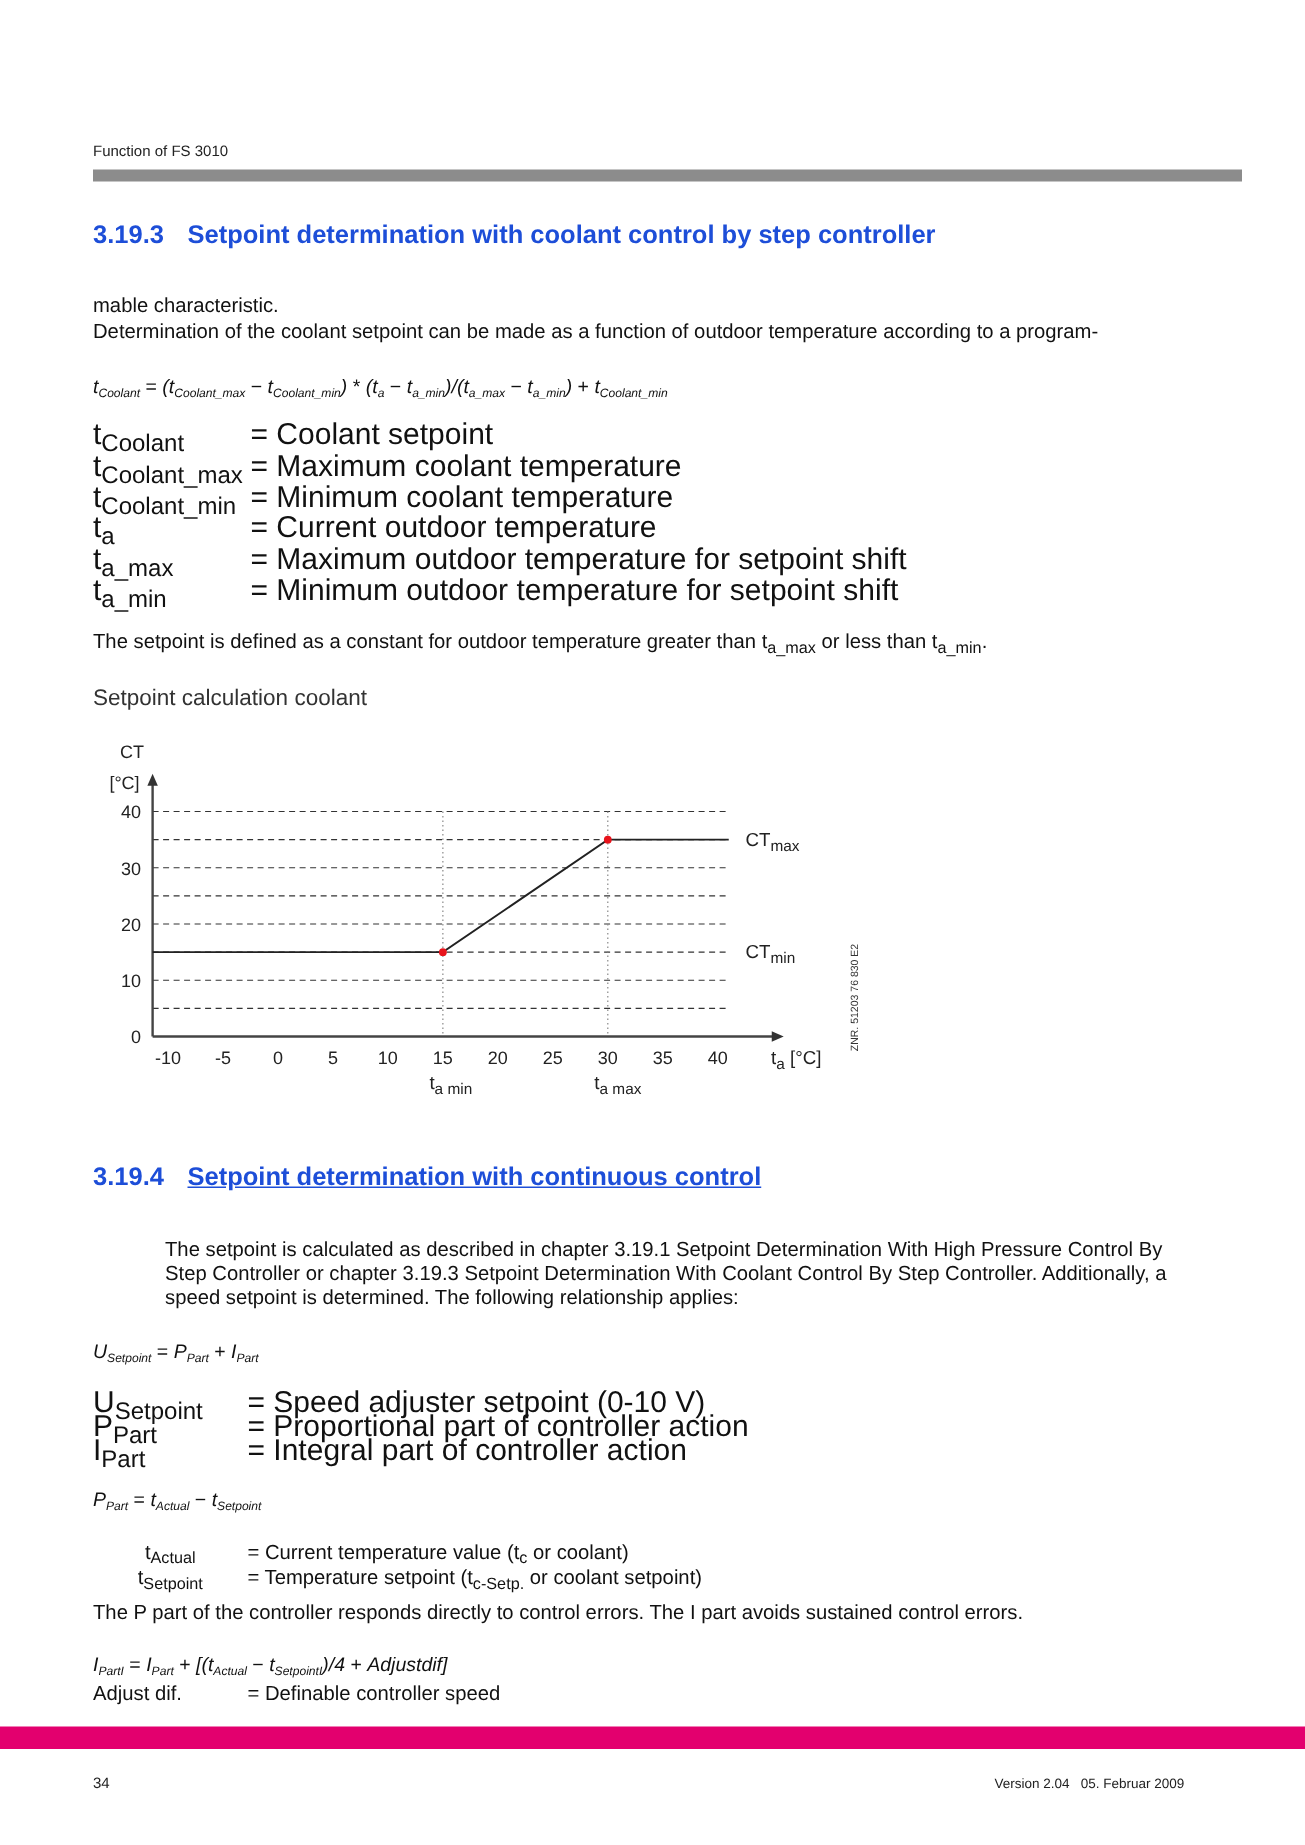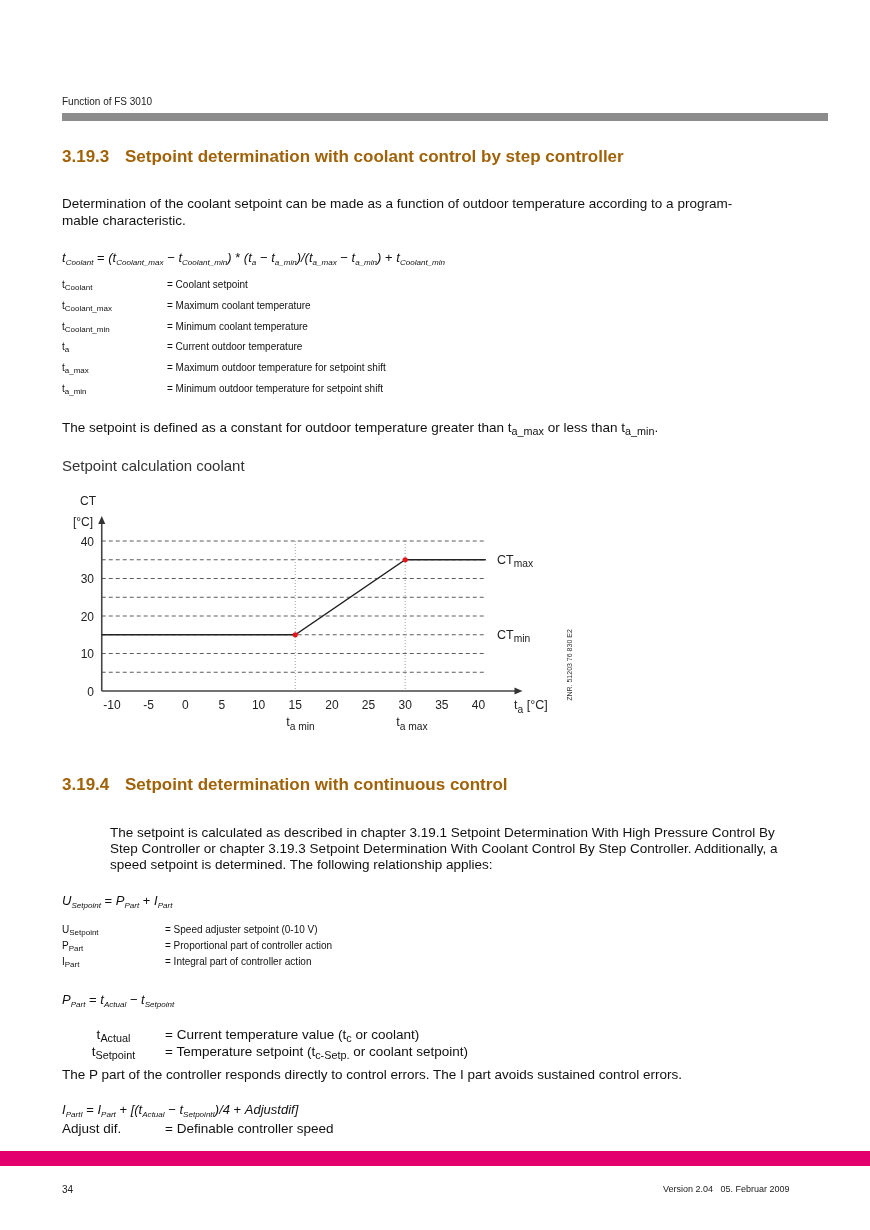--- a/index.html
+++ b/index.html
@@ -1,27 +1,27 @@
 <!DOCTYPE html>
 <html><head>
 <meta charset="utf-8">
 <style>
   html, body { margin: 0; padding: 0; background: #ffffff; }
   .page { position: relative; width: 870px; height: 1230px; background: #ffffff; overflow: hidden;
           font-family: "Liberation Sans", sans-serif; color: #111; }
   .abs { position: absolute; }
   .running-header { left: 62px; top: 96px; font-size: 10px; color: #222; }
   .gray-bar { left: 62px; top: 113px; width: 766px; height: 8px; }
-  .heading { left: 62px; font-size: 17px; font-weight: bold; color: #a16207; white-space: nowrap; }
+  .heading { left: 62px; font-size: 17px; font-weight: bold; color: #1d4ed8; white-space: nowrap; }
   .heading .num { display: inline-block; width: 63px; }
   .para { left: 62px; font-size: 13.5px; line-height: 16.5px; white-space: nowrap; }
   .formula { left: 62px; font-size: 13px; font-style: italic; white-space: pre; color: #111; }
   .formula sub { font-size: 0.62em; vertical-align: -0.35em; line-height: 0; }
   .formula .op { font-style: normal; }
-  .defs { left: 62px; font-size: 10px; white-space: nowrap; }
+  .defs { left: 62px; font-size: 20px; white-space: nowrap; }
   .defs .row { display: flex; align-items: baseline; }
   .defs .sym { display: inline-block; }
   .defs sub, .para sub { font-size: 0.8em; vertical-align: -0.3em; line-height: 0; }
   .defs1 .row { height: 20.8px; }
   .defs1 .sym { width: 105px; }
   .defs2 .row { height: 16px; }
   .defs2 .sym { width: 103px; }
   .defs3 { font-size: 13.5px; }
   .defs3 .row { height: 16.5px; }
   .defs3 .sym { width: 103px; }
@@ -38,22 +38,22 @@
 <div class="page">
 
   <div class="abs running-header">Function of FS 3010</div>
   <div class="abs gray-bar" style="background: rgb(140, 140, 140);"></div>
 
   <div class="abs heading" style="top:147px;">
     <span class="num">3.19.3</span><span>Setpoint determination with coolant control by step controller</span>
   </div>
 
   <div class="abs para" style="top:196px;">
+    <div>mable characteristic.</div>
     <div>Determination of the coolant setpoint can be made as a function of outdoor temperature according to a program-</div>
-    <div>mable characteristic.</div>
   </div>
 
   <div class="abs formula" style="top:250px;"><span>t</span><sub>Coolant</sub><span class="op"> = </span><span>(t</span><sub>Coolant_max</sub><span class="op"> − </span><span>t</span><sub>Coolant_min</sub><span>)</span><span class="op"> * </span><span>(t</span><sub>a</sub><span class="op"> − </span><span>t</span><sub>a_min</sub><span>)/(t</span><sub>a_max</sub><span class="op"> − </span><span>t</span><sub>a_min</sub><span>)</span><span class="op"> + </span><span>t</span><sub>Coolant_min</sub></div>
 
   <div class="abs defs defs1" style="top:279px;">
     <div class="row">
       <span class="sym"><span>t</span><sub>Coolant</sub></span>
       <span>= Coolant setpoint</span>
     </div>
     <div class="row">
@@ -119,21 +119,21 @@
       <circle cx="295.25" cy="154.75" r="2.6" fill="#e8141c"></circle>
       <circle cx="405.2" cy="79.75" r="2.6" fill="#e8141c"></circle>
       <text x="497" y="83.75" font-size="12.5" text-anchor="start" fill="#222"><tspan>CT</tspan><tspan font-size="10.25" dy="3.5">max</tspan></text>
       <text x="497" y="158.75" font-size="12.5" text-anchor="start" fill="#222"><tspan>CT</tspan><tspan font-size="10.25" dy="3.5">min</tspan></text>
       <text x="88" y="25" font-size="12" text-anchor="middle" fill="#222">CT</text>
       <text x="83" y="46" font-size="12" text-anchor="middle" fill="#222">[°C]</text>
       <text x="514" y="229" font-size="12.5" text-anchor="start" fill="#222"><tspan>t</tspan><tspan font-size="10.25" dy="3.5">a</tspan><tspan dy="-3.5">  [°C]</tspan></text>
       <text x="572" y="185" font-size="7" text-anchor="middle" fill="#333" transform="rotate(-90 572 185)">ZNR. 51203 76 830 E2</text>
     </svg>
 
-  <div class="abs heading" style="top:775px;">
+  <div class="abs heading" style="top:775px;text-decoration:underline;">
     <span class="num">3.19.4</span><span>Setpoint determination with continuous control</span>
   </div>
 
   <div class="abs para" style="top:825px; line-height:16px;margin-left:48px;">
     <div>The setpoint is calculated as described in chapter 3.19.1 Setpoint Determination With High Pressure Control By</div>
     <div>Step Controller or chapter 3.19.3 Setpoint Determination With Coolant Control By Step Controller. Additionally, a</div>
     <div>speed setpoint is determined. The following relationship applies:</div>
   </div>
 
   <div class="abs formula" style="top:893px;"><span>U</span><sub>Setpoint</sub><span class="op"> = </span><span>P</span><sub>Part</sub><span class="op"> + </span><span>I</span><sub>Part</sub></div>

